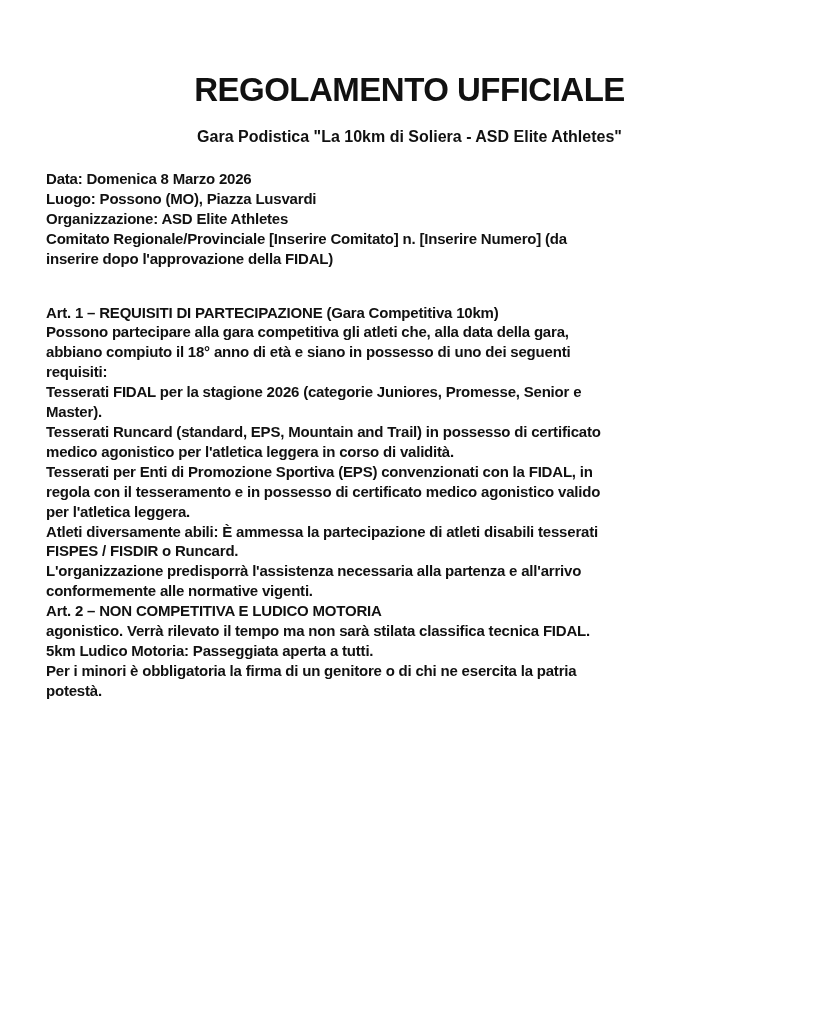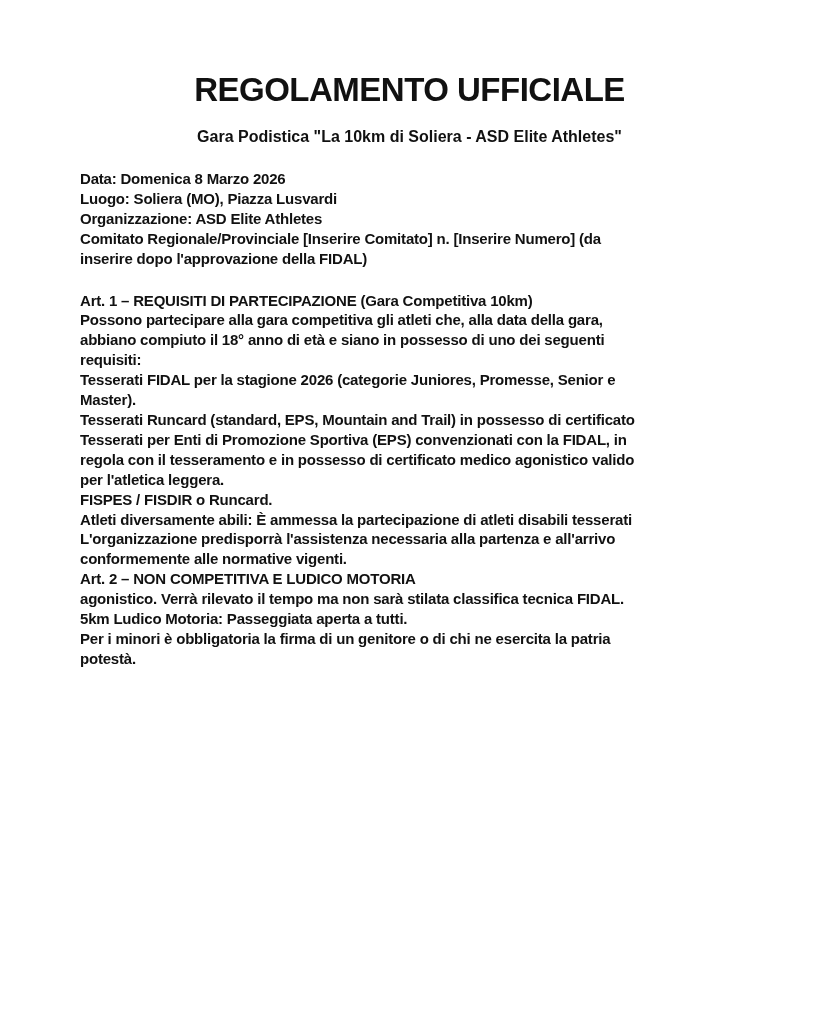--- a/index.html
+++ b/index.html
@@ -22,67 +22,68 @@
     font-weight: 700;
   }
   .doc-subtitle {
     margin-top: 19px;
     text-align: center;
     font-size: 16px;
     line-height: 20px;
     font-weight: 700;
   }
   .content {
-    padding-left: 80px;
+    padding-left: 46px;
     font-size: 15px;
     line-height: 19.9px;
     letter-spacing: -0.2px;
   }
   .block-info      { margin-top: 22px; }
   .block-committee { }
-  .block-art1      { margin-top: 22px; }
+  .block-art1      { margin-top: 34px; }
   .block-art2      { }
   .line { white-space: nowrap; }
   .heading { white-space: nowrap; }
 </style>
 </head>
 <body>
 
 <div class="page">
 
   <h1 class="doc-title">REGOLAMENTO UFFICIALE</h1>
 
   <div class="doc-subtitle">Gara Podistica "La 10km di Soliera - ASD Elite Athletes"</div>
 
   <div class="content">
 
     <div class="block-info">
       <div class="line">Data: Domenica 8 Marzo 2026</div>
-      <div class="line">Luogo: Soliera (MO), Piazza Lusvardi</div>
+      <div class="line">Luogo: Possono (MO), Piazza Lusvardi</div>
       <div class="line">Organizzazione: ASD Elite Athletes</div>
     </div>
 
     <div class="block-committee">
       <div class="line">Comitato Regionale/Provinciale [Inserire Comitato] n. [Inserire Numero] (da</div>
       <div class="line">inserire dopo l'approvazione della FIDAL)</div>
     </div>
 
     <div class="block-art1">
       <div class="heading">Art. 1 – REQUISITI DI PARTECIPAZIONE (Gara Competitiva 10km)</div>
       <div class="line">Possono partecipare alla gara competitiva gli atleti che, alla data della gara,</div>
       <div class="line">abbiano compiuto il 18° anno di età e siano in possesso di uno dei seguenti</div>
       <div class="line">requisiti:</div>
       <div class="line">Tesserati FIDAL per la stagione 2026 (categorie Juniores, Promesse, Senior e</div>
       <div class="line">Master).</div>
       <div class="line">Tesserati Runcard (standard, EPS, Mountain and Trail) in possesso di certificato</div>
+      <div class="line">medico agonistico per l'atletica leggera in corso di validità.</div>
       <div class="line">Tesserati per Enti di Promozione Sportiva (EPS) convenzionati con la FIDAL, in</div>
       <div class="line">regola con il tesseramento e in possesso di certificato medico agonistico valido</div>
       <div class="line">per l'atletica leggera.</div>
+      <div class="line">Atleti diversamente abili: È ammessa la partecipazione di atleti disabili tesserati</div>
       <div class="line">FISPES / FISDIR o Runcard.</div>
-      <div class="line">Atleti diversamente abili: È ammessa la partecipazione di atleti disabili tesserati</div>
       <div class="line">L'organizzazione predisporrà l'assistenza necessaria alla partenza e all'arrivo</div>
       <div class="line">conformemente alle normative vigenti.</div>
     </div>
 
     <div class="block-art2">
       <div class="heading">Art. 2 – NON COMPETITIVA E LUDICO MOTORIA</div>
       <div class="line">agonistico. Verrà rilevato il tempo ma non sarà stilata classifica tecnica FIDAL.</div>
       <div class="line">5km Ludico Motoria: Passeggiata aperta a tutti.</div>
       <div class="line">Per i minori è obbligatoria la firma di un genitore o di chi ne esercita la patria</div>
       <div class="line">potestà.</div>

